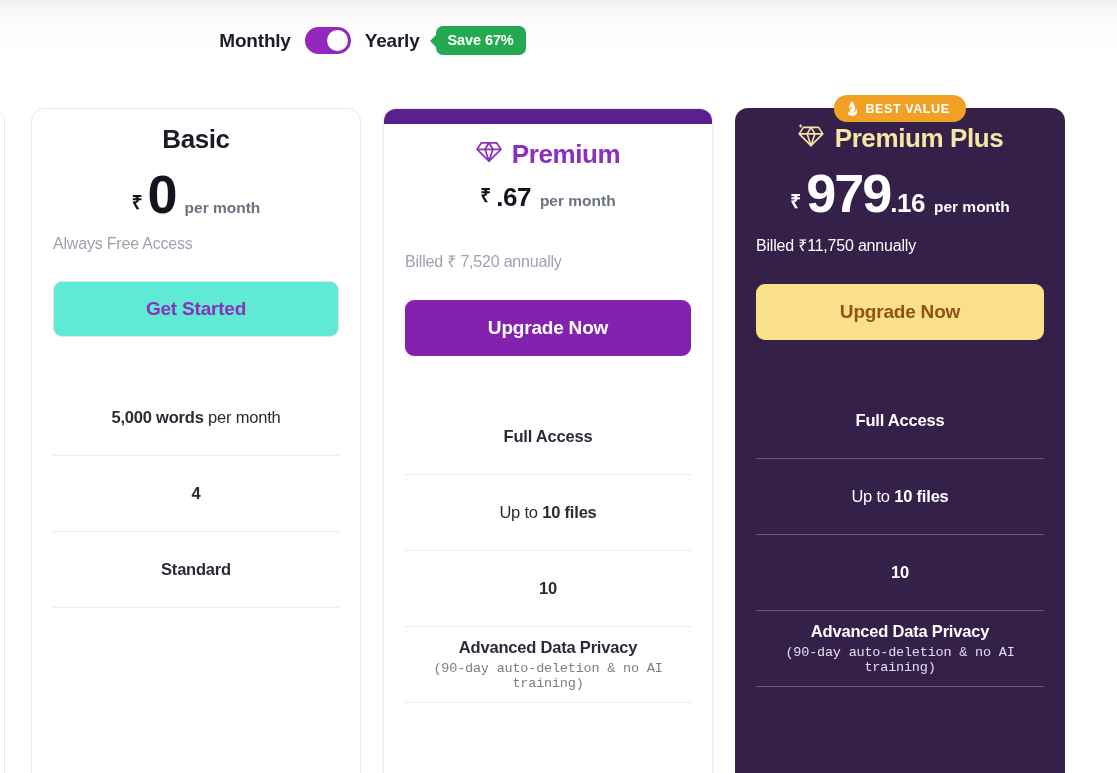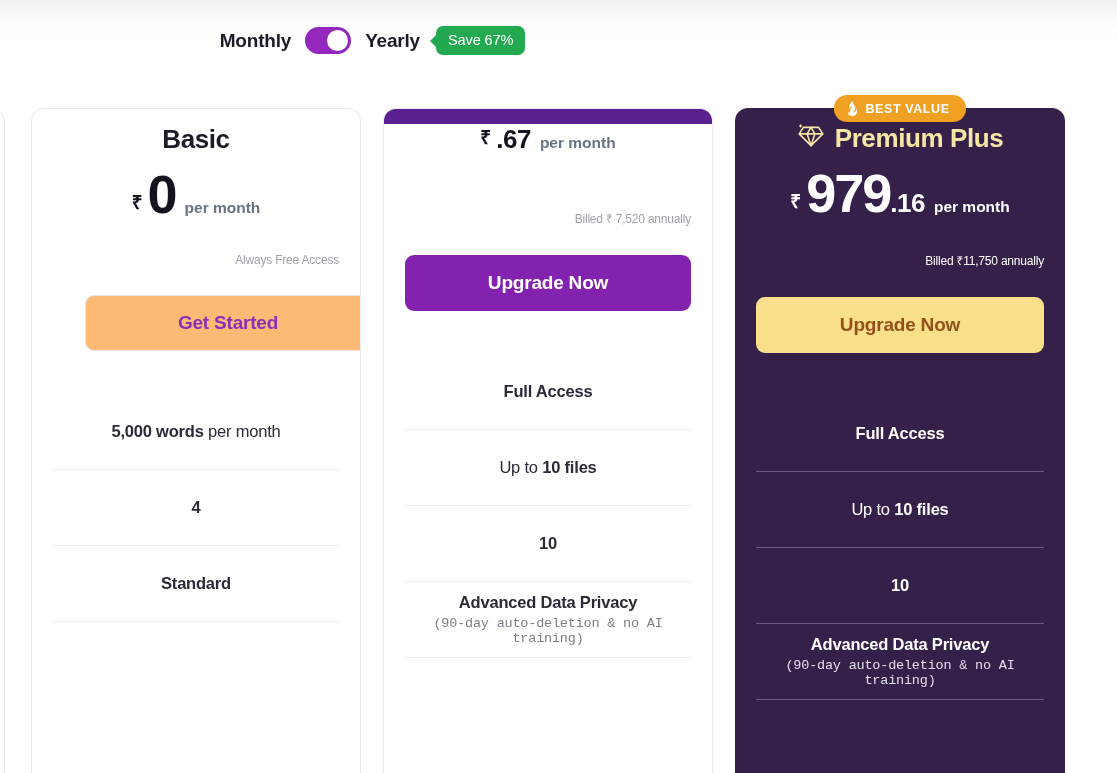--- a/index.html
+++ b/index.html
@@ -62,21 +62,21 @@
     border-radius: 50%;
     background: #ffffff;
   }
 
   .save-badge {
     position: relative;
     margin-left: 16px;
     background: #23a94f;
     color: #ffffff;
     font-size: 14.5px;
-    font-weight: 400;
+    font-weight: 700;
     padding: 6px 12px 7px 12px;
     border-radius: 7px;
     letter-spacing: -0.1px;
     white-space: nowrap;
   }
   .save-badge::before {
     content: "";
     position: absolute;
     left: -6px;
     top: 50%;
@@ -217,48 +217,47 @@
     font-weight: 700;
     margin-left: 9px;
   }
   .card-basic .currency, .card-basic .price-main, .card-basic .price-cents { color: #14141f; }
   .card-premium .currency, .card-premium .price-main, .card-premium .price-cents { color: #14141f; }
   .card-plus .currency, .card-plus .price-main, .card-plus .price-cents { color: #ffffff; }
   .card-basic .price-period, .card-premium .price-period { color: #6b7280; }
   .card-plus .price-period { color: #ffffff; }
 
   .billed-note {
-    text-align: right;
-    font-size: 12px;
+    text-align: left;
+    font-size: 16px;
     font-weight: 400;
-    margin-top: 24px;
+    margin-top: 6px;
     letter-spacing: -0.2px;
   }
   .card-basic .billed-note { color: #9ca3af; }
   .card-premium .billed-note { color: #9ca3af; }
   .card-plus .billed-note { color: #ffffff; }
 
   .cta {
     display: block;
     width: 100%;
     box-sizing: border-box;
     margin-top: 28px;
     height: 56px;
     border-radius: 9px;
     font-size: 19px;
     font-weight: 700;
     letter-spacing: -0.2px;
     cursor: pointer;
     font-family: "Liberation Sans", sans-serif;
   }
   .cta-basic {
-    background: #fdba74;
+    background: #5eead4;
     border: 1px solid #e7e7ea;
     color: #8b2fbd;
-    margin-left: 32px;
   }
   .cta-premium {
     background: #8322ae;
     border: none;
     color: #ffffff;
   }
   .cta-plus {
     background: #fae08a;
     border: none;
     color: #94501a;
@@ -344,20 +343,30 @@
             <div class="feature-main"><b>Standard</b></div>
           </div>
           <div class="feature"></div>
         </div>
       </div>
     </div>
 
     <div class="card card-premium">
       <div class="premium-topbar"></div>
       <div class="card-inner">
+        <div class="plan-title-row">
+          <span>
+            <svg width="26" height="24" viewBox="0 0 24 22" fill="none" stroke="#8b2fbd" stroke-width="1.6" stroke-linejoin="round">
+              <path d="M5 2.5h14l4 6-11 11-11-11z"></path>
+              <path d="M1.2 8.5h21.6"></path>
+              <path d="M12 19.5 8.4 8.5 12 2.5l3.6 6-3.6 11z"></path>
+            </svg>
+          </span>
+          <span class="plan-title">Premium</span>
+        </div>
         <div class="price-row">
           <span class="currency">₹</span>
           <span class="price-cents">.67</span>
           <span class="price-period">per month</span>
         </div>
         <div class="billed-note">Billed ₹ 7,520 annually</div>
         <button class="cta cta-premium">Upgrade Now</button>
         <div class="features">
           <div class="feature strong">
             <div class="feature-main"><b>Full Access</b></div>

